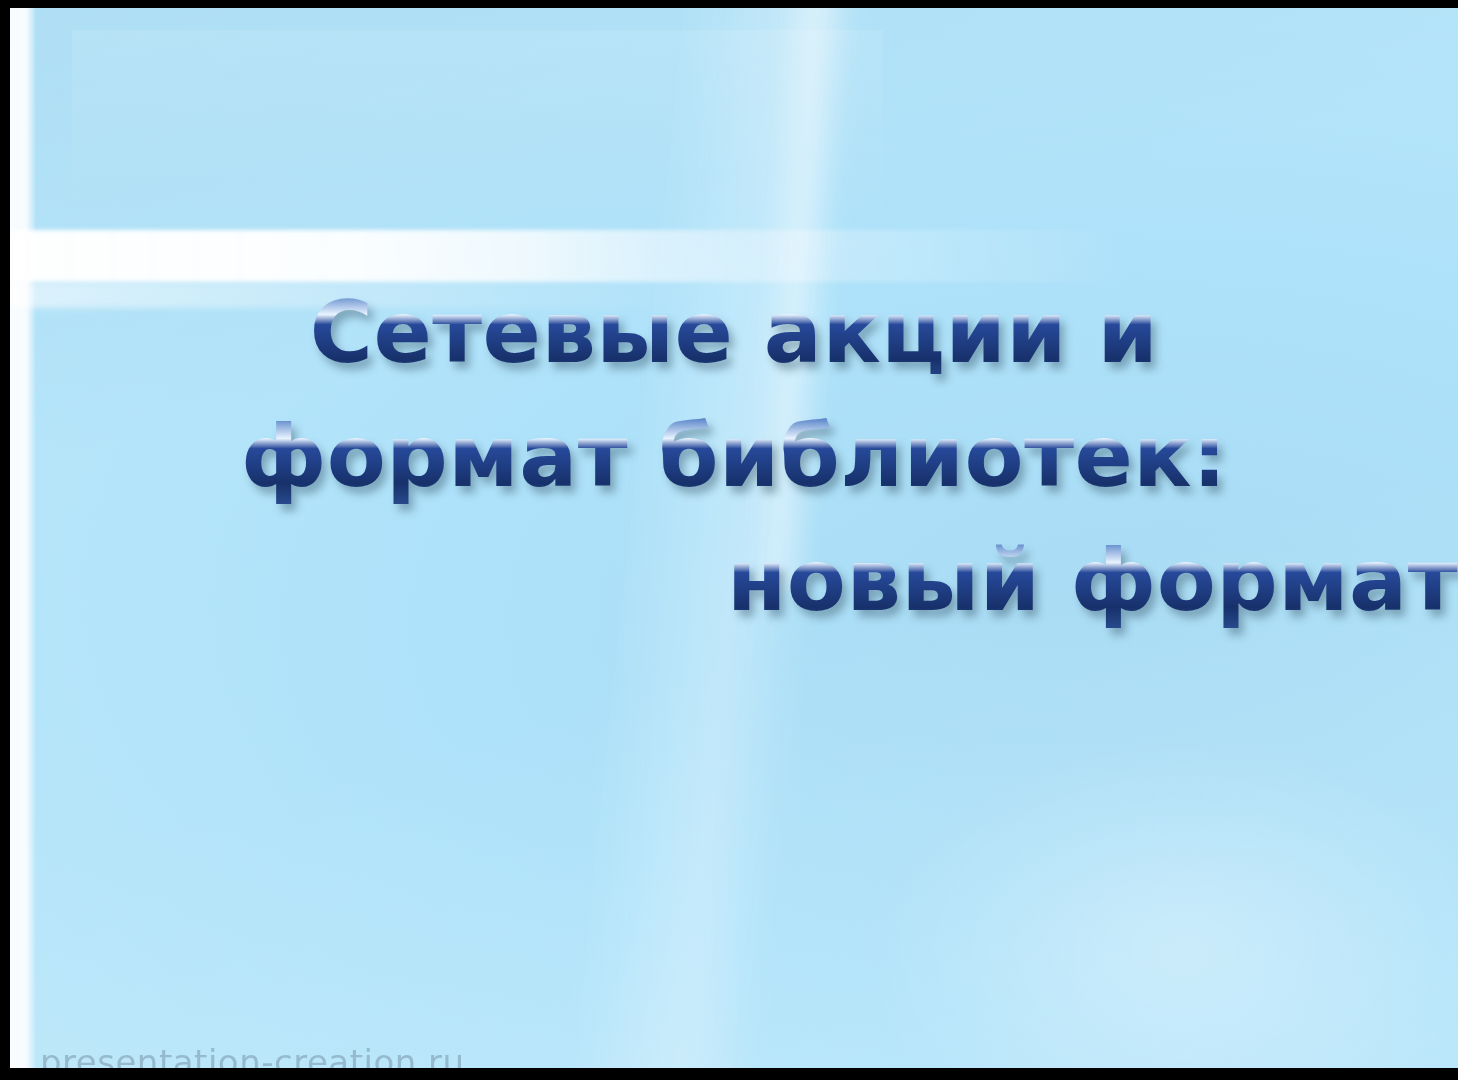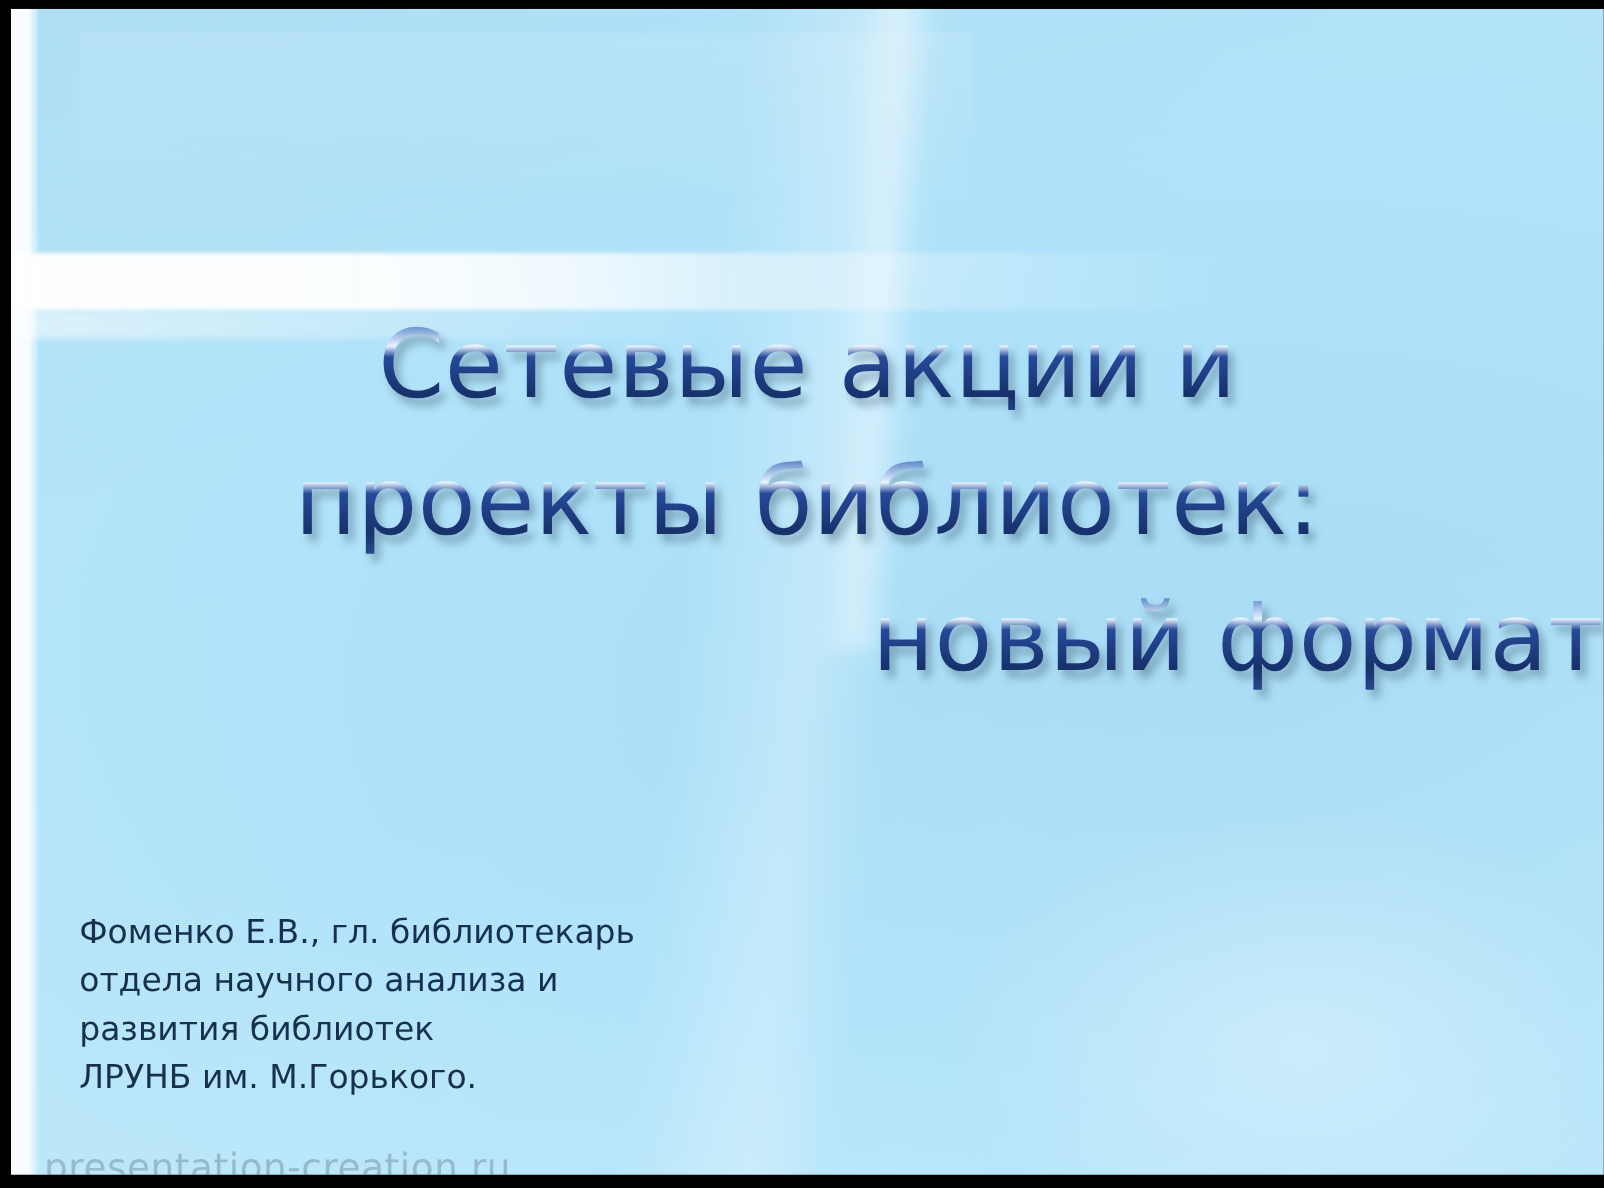--- a/index.html
+++ b/index.html
@@ -148,21 +148,21 @@
   
   .title-block {
     position: absolute;
     left: 0;
     top: 262px;
     width: 100%;
     text-align: center;
   }
   .title-line {
     font-family: "DejaVu Sans", "Liberation Sans", sans-serif;
-    font-weight: 400;
+    font-weight: 700;
     font-size: 84px;
     line-height: 124px;
     letter-spacing: 0.5px;
     color: #1d3d79;
     background: linear-gradient(180deg,
         #2b56a0 0%,
         #3a6cbd 16%,
         #e8f3ff 36%,
         #27499a 44%,
         #17316b 72%,
@@ -227,30 +227,24 @@
     <div class="bg-streak-b"></div>
     <div class="bg-glow-br"></div>
 
     <div class="top-block"></div>
     <div class="left-band"></div>
     <div class="top-white-band"></div>
     <div class="under-band-wash"></div>
 
     <div class="title-block">
       <div class="title-line l1">Сетевые акции и</div>
-      <div class="title-line l2">проекты библиотек:</div>
+      <div class="title-line l2">формат библиотек:</div>
       <div class="title-line l3">новый формат</div>
     </div>
 
-    <div class="author-block">
-      <div class="author-line">Фоменко Е.В., гл. библиотекарь</div>
-      <div class="author-line">отдела научного анализа и</div>
-      <div class="author-line">развития библиотек</div>
-      <div class="author-line">ЛРУНБ им. М.Горького.</div>
-    </div>
 
     <div class="watermark">presentation-creation.ru</div>
 
   </div>
 
   <div class="bar bar-top"></div>
   <div class="bar bar-left"></div>
   <div class="bar bar-bottom"></div>
 
 </div>

